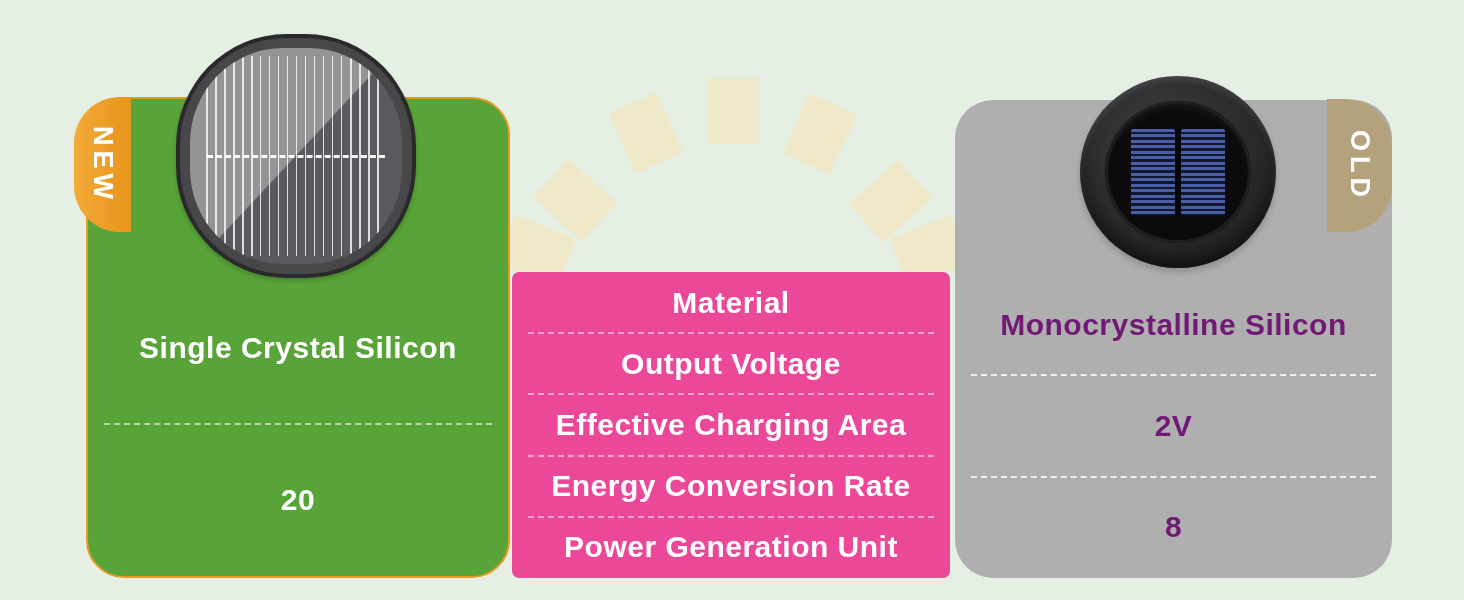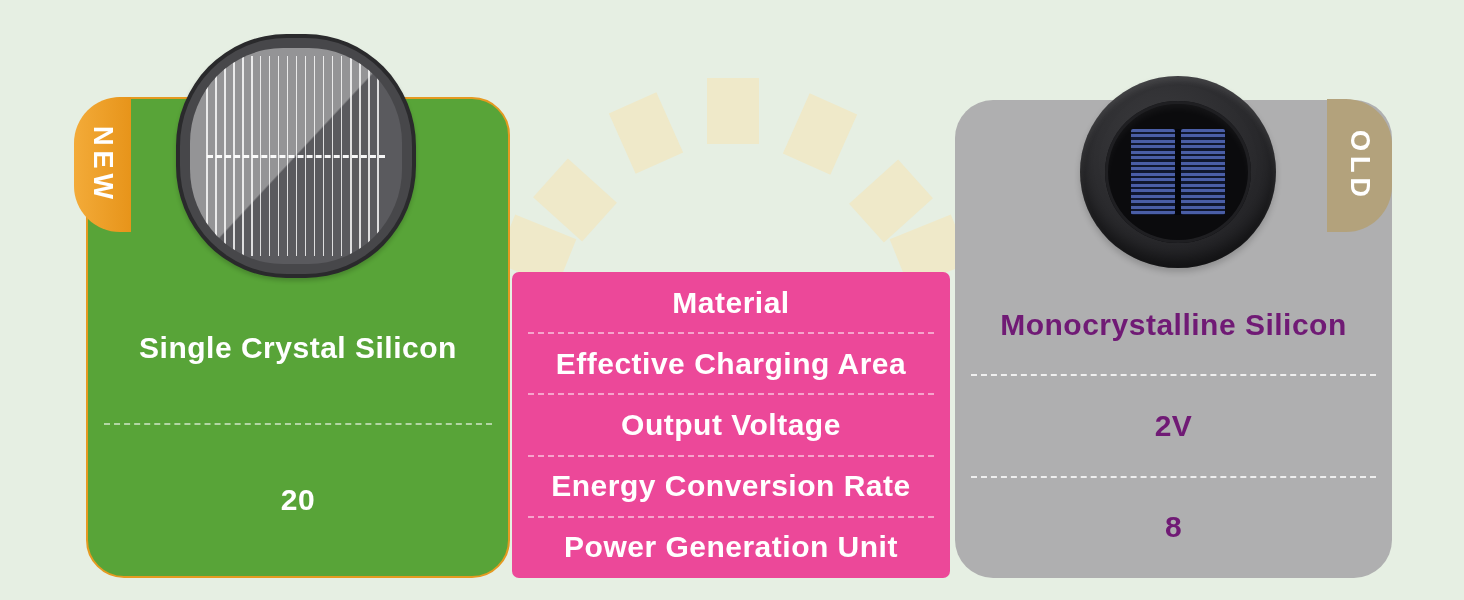--- a/index.html
+++ b/index.html
@@ -96,22 +96,22 @@
     <div class="ray r1"></div>
     <div class="ray r2"></div>
     <div class="ray r3"></div>
     <div class="ray r4"></div>
     <div class="ray r5"></div>
     <div class="ray r6"></div>
   </div>
 
   <div class="spec-band">
     <div class="row">Material</div>
+    <div class="row">Output Voltage</div>
     <div class="row">Effective Charging Area</div>
-    <div class="row">Output Voltage</div>
     <div class="row">Energy Conversion Rate</div>
     <div class="row">Power Generation Unit</div>
   </div>
 
   <div class="card new">
     <div class="card-rows">
       <div class="row">Single Crystal Silicon</div>
       <div class="row">20</div>
     </div>
   </div>

